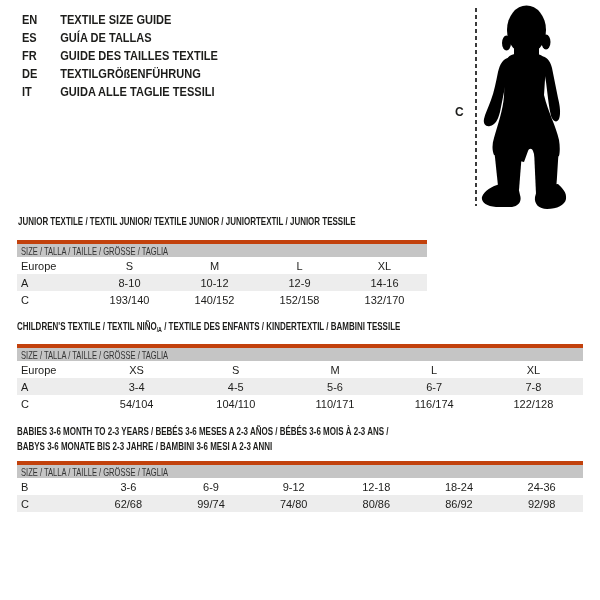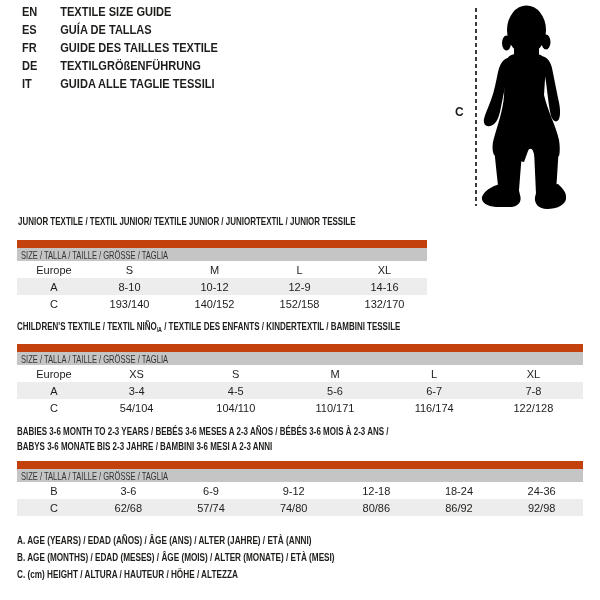--- a/index.html
+++ b/index.html
@@ -1,20 +1,20 @@
 <!DOCTYPE html>
 <html><head>
 <meta charset="utf-8">
 <style>
   html,body{margin:0;padding:0;background:#fff;}
   .canvas{position:relative;width:600px;height:600px;background:#ffffff;
           font-family:"Liberation Sans",sans-serif;color:#1d1d1b;overflow:hidden;}
 
   
-  .lang-block{position:absolute;left:22px;top:4px;}
+  .lang-block{position:absolute;left:22px;top:12px;}
   .lang-row{height:18px;font-weight:bold;font-size:13px;white-space:nowrap;
             transform:scaleX(.85);transform-origin:0 0;}
   .lang-code{display:inline-block;width:45px;}
 
   
   .dotted-line{position:absolute;left:475px;top:8px;width:2px;height:198px;
                background:repeating-linear-gradient(to bottom,#3a3a3a 0 4px,transparent 4px 7px);}
   .figure-c{position:absolute;left:455px;top:105px;font-size:12px;font-weight:bold;}
   .silhouette{position:absolute;left:470px;top:0;}
 
@@ -25,22 +25,22 @@
   .title-2{left:17px;top:320px;}
   .title-3{left:17px;top:424px;line-height:15px;}
   .sub{font-size:7px;vertical-align:-2px;}
 
   
   table.size-table{position:absolute;border-collapse:collapse;table-layout:fixed;}
   .tbl-1{left:17px;top:240px;width:410px;}
   .tbl-2{left:17px;top:344px;width:566px;}
   .tbl-3{left:17px;top:461px;width:566px;}
   .size-table td{font-size:11px;height:17px;text-align:center;padding:0;vertical-align:middle;}
-  .size-table td:first-child{text-align:center;padding-left:4px;}
-  .size-table tr.bar td{background:#c5c5c5;border-top:8px solid #c2410c;height:13px;
+  .size-table td:first-child{text-align:left;padding-left:4px;}
+  .size-table tr.bar td{background:#c5c5c5;border-top:4px solid #c2410c;height:13px;
                         text-align:left;padding-left:4px;}
   .bar-text{display:inline-block;font-size:10.5px;color:#333;white-space:nowrap;
             transform:scaleX(.72);transform-origin:0 50%;}
   .size-table tr.shaded td{background:#ededed;}
 
   
   .legend{position:absolute;left:17px;top:534px;}
   .legend-line{height:17px;font-weight:bold;font-size:10.5px;white-space:nowrap;
                transform:scaleX(.78);transform-origin:0 0;}
 </style>
@@ -194,28 +194,23 @@
       <td>3-6</td>
       <td>6-9</td>
       <td>9-12</td>
       <td>12-18</td>
       <td>18-24</td>
       <td>24-36</td>
     </tr>
     <tr class="shaded">
       <td>C</td>
       <td>62/68</td>
-      <td>57/74</td>
+      <td>99/74</td>
       <td>74/80</td>
       <td>80/86</td>
       <td>86/92</td>
       <td>92/98</td>
     </tr>
   </tbody>
     </table>
 
-  <div class="legend">
-    <div class="legend-line">A. AGE (YEARS) / EDAD (AÑOS) / ÂGE (ANS) / ALTER (JAHRE) / ETÀ (ANNI)</div>
-    <div class="legend-line">B. AGE (MONTHS) / EDAD (MESES) / ÂGE (MOIS) / ALTER (MONATE) / ETÀ (MESI)</div>
-    <div class="legend-line">C. (cm) HEIGHT / ALTURA / HAUTEUR / HÖHE / ALTEZZA</div>
-  </div>
 
 </div>
 
 </body></html>

